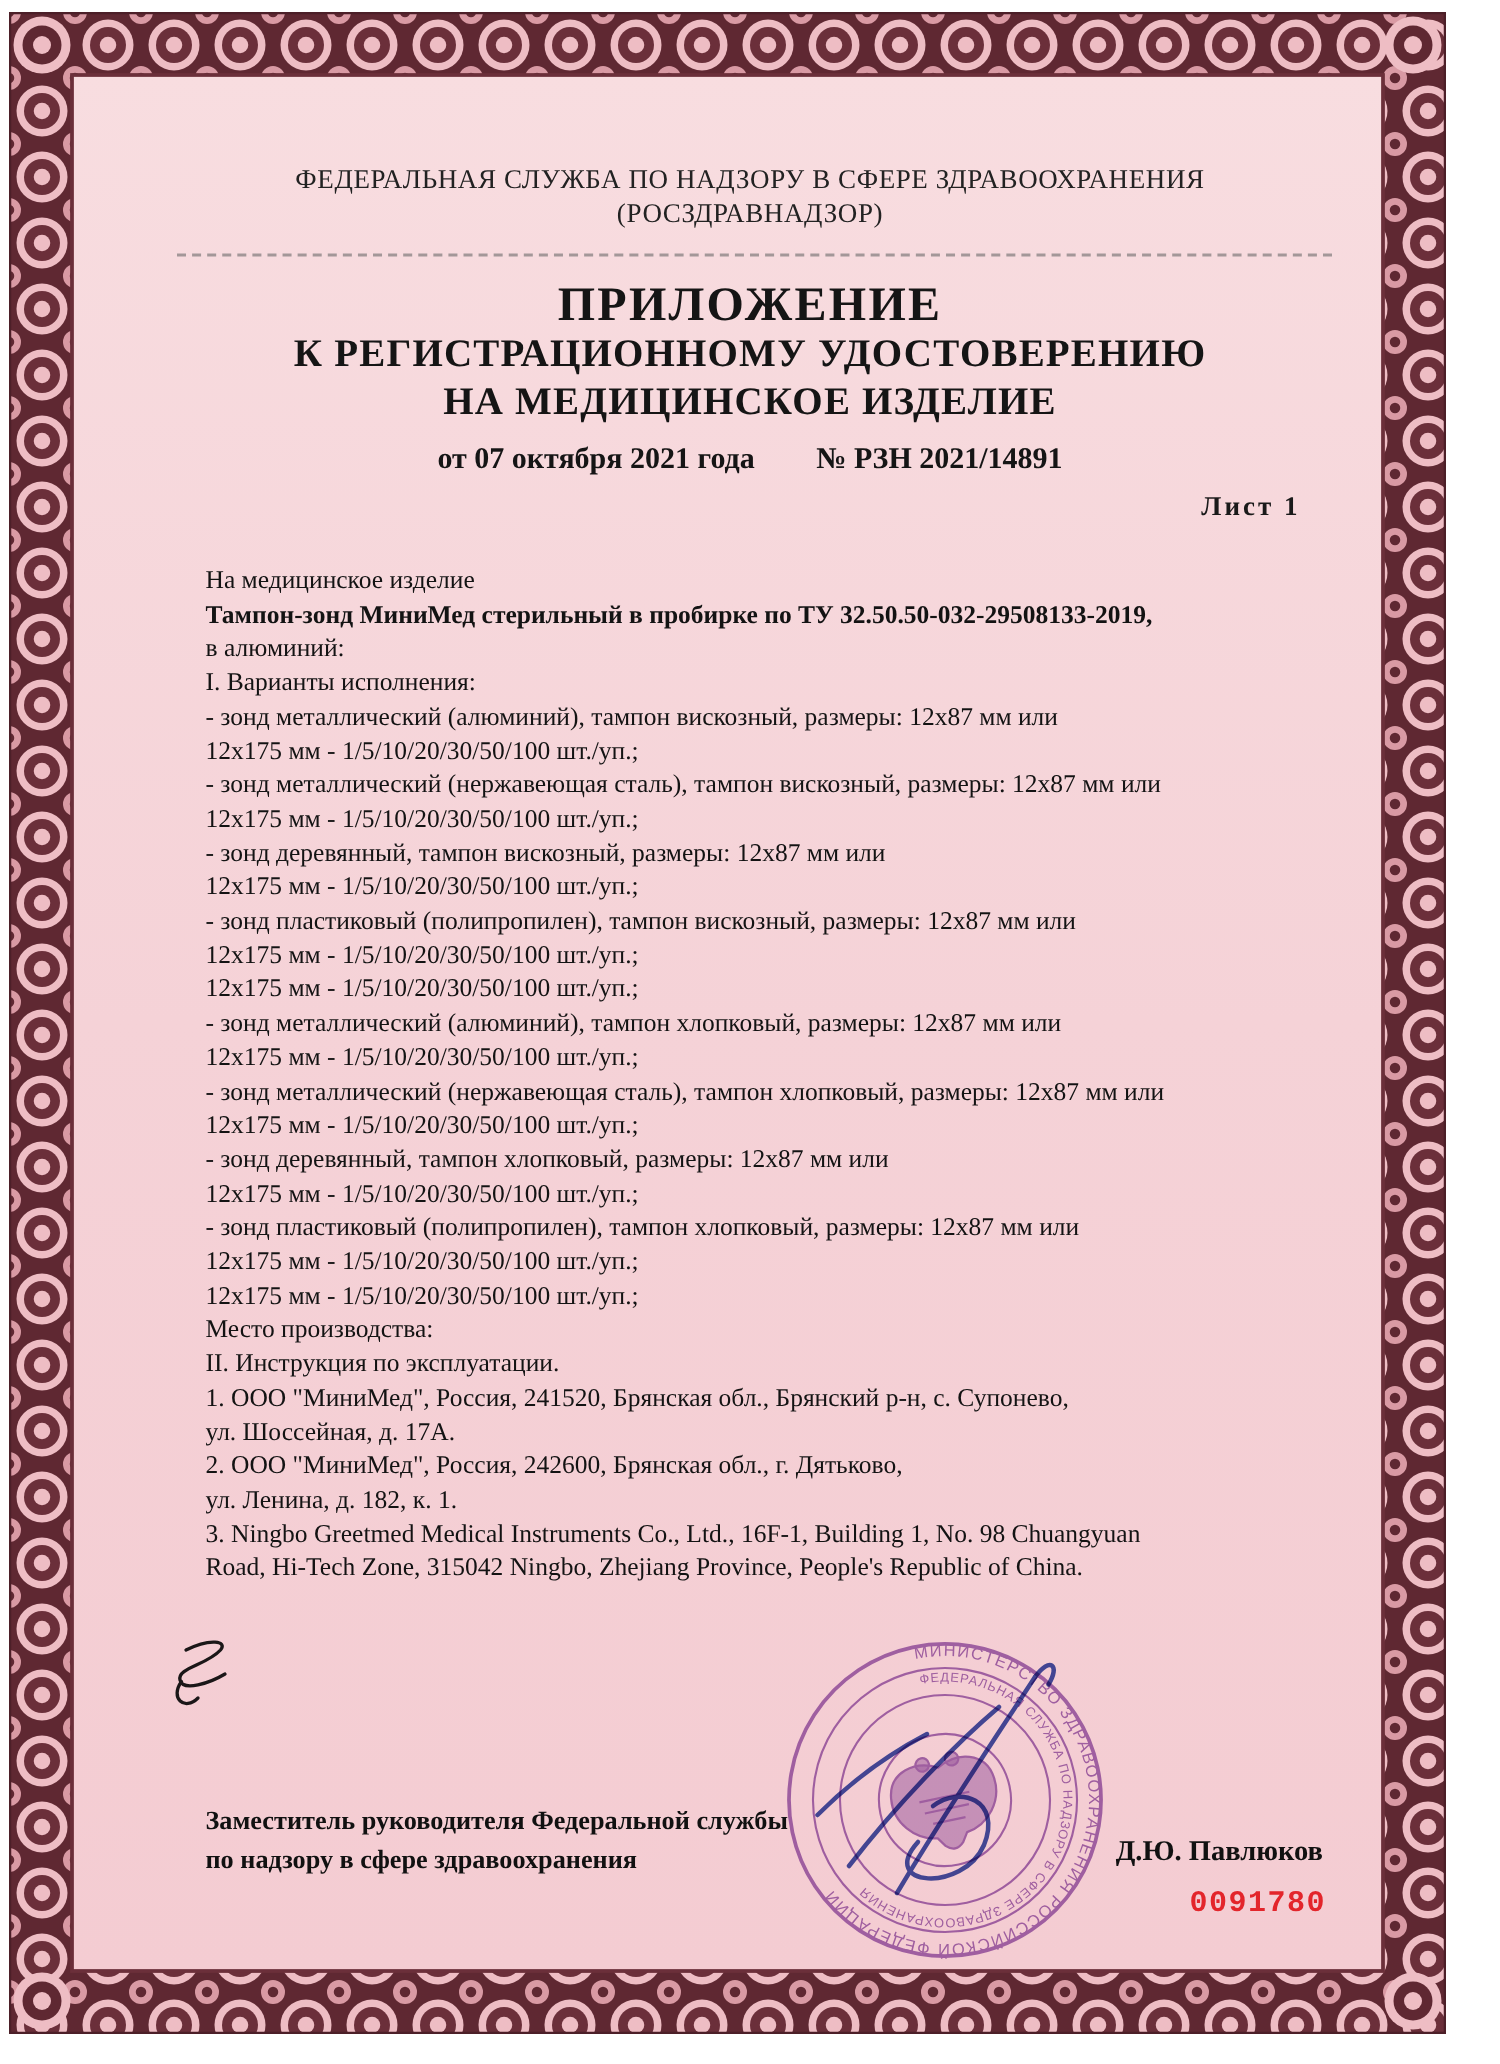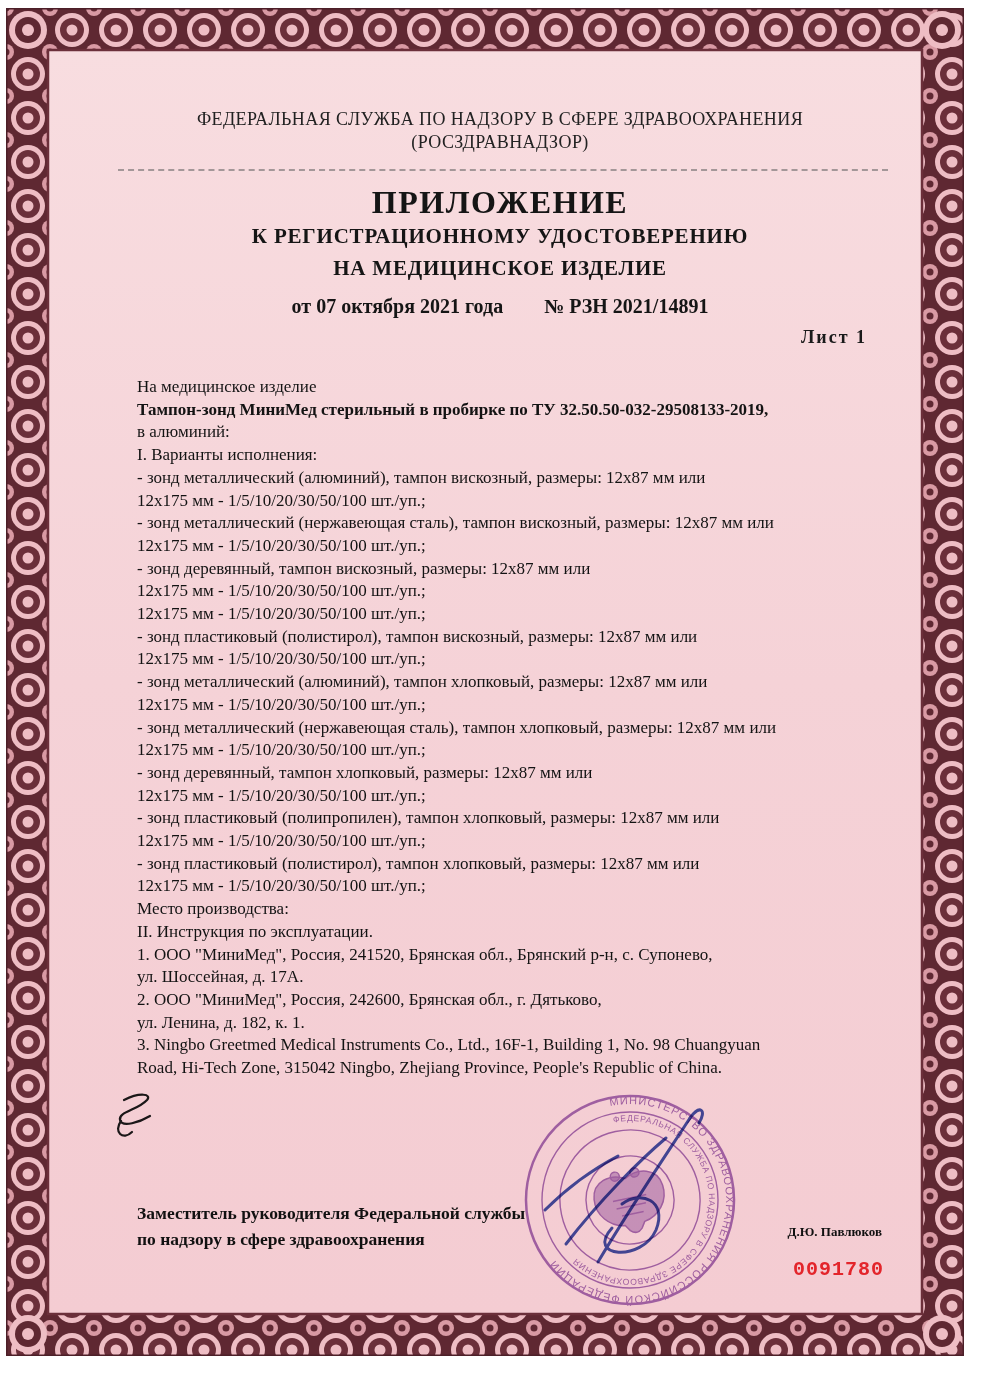--- a/index.html
+++ b/index.html
@@ -16,33 +16,33 @@
 
   .content-layer { position:absolute; inset:0; z-index:2; }
 
   .header { position:absolute; top:108px; left:0; right:0; text-align:center;
             font-size:18px; line-height:23px; letter-spacing:0.4px; color:#222; }
   .dashes { position:absolute; top:169px; left:118px; right:112px;
             border-top:2px dashed rgba(95,95,95,0.55); }
 
   .title-block { position:absolute; top:184px; left:40px; right:40px; text-align:center; color:#151515; }
   .title-main  { font-size:32px; font-weight:bold; letter-spacing:1.5px; line-height:36px; }
-  .title-sub   { font-size:21px; font-weight:bold; letter-spacing:0.8px; line-height:32px; }
+  .title-sub   { font-size:26px; font-weight:bold; letter-spacing:0.8px; line-height:32px; }
   .date-line   { margin-top:11px; font-size:20px; font-weight:bold; }
   .date-line .reg-number { display:inline-block; margin-left:36px; }
 
   .sheet-label { position:absolute; top:327px; right:133px; font-size:18px; font-weight:bold; letter-spacing:2px; }
 
   .body-text { position:absolute; top:376px; left:137px; right:40px;
                font-size:17px; line-height:22.7px; color:#131313; }
   .body-text div { white-space:nowrap; }
   .body-text .bold { font-weight:bold; }
 
   .footer-position { position:absolute; top:1200px; left:137px; font-size:17.5px; font-weight:bold; line-height:26px; color:#111; }
-  .footer-name { position:absolute; top:1224px; right:118px; font-size:13px; font-weight:bold; color:#111; }
+  .footer-name { position:absolute; top:1224px; right:118px; font-size:19px; font-weight:bold; color:#111; }
   .serial-number { position:absolute; top:1258px; right:116px;
                    font-family:"Liberation Mono", monospace; font-weight:bold;
                    font-size:20px; letter-spacing:1px; color:#e3252b;margin-left:38px; }
 
   .stamp-svg { position:absolute; left:505px; top:1075px; width:250px; height:250px; z-index:3;
                mix-blend-mode:multiply; opacity:0.85; }
   .ink-overlay { position:absolute; inset:0; z-index:4; pointer-events:none; mix-blend-mode:multiply; }
 </style>
 </head>
 <body>
@@ -116,32 +116,31 @@
       <div>На медицинское изделие</div>
       <div class="bold">Тампон-зонд МиниМед стерильный в пробирке по ТУ 32.50.50-032-29508133-2019,</div>
       <div>в алюминий:</div>
       <div>I. Варианты исполнения:</div>
       <div>- зонд металлический (алюминий), тампон вискозный, размеры: 12х87 мм или</div>
       <div>12х175 мм - 1/5/10/20/30/50/100 шт./уп.;</div>
       <div>- зонд металлический (нержавеющая сталь), тампон вискозный, размеры: 12х87 мм или</div>
       <div>12х175 мм - 1/5/10/20/30/50/100 шт./уп.;</div>
       <div>- зонд деревянный, тампон вискозный, размеры: 12х87 мм или</div>
       <div>12х175 мм - 1/5/10/20/30/50/100 шт./уп.;</div>
+      <div>- зонд пластиковый (полипропилен), тампон вискозный, размеры: 12х87 мм или</div>
       <div>12х175 мм - 1/5/10/20/30/50/100 шт./уп.;</div>
-      <div>- зонд пластиковый (полистирол), тампон вискозный, размеры: 12х87 мм или</div>
       <div>12х175 мм - 1/5/10/20/30/50/100 шт./уп.;</div>
       <div>- зонд металлический (алюминий), тампон хлопковый, размеры: 12х87 мм или</div>
       <div>12х175 мм - 1/5/10/20/30/50/100 шт./уп.;</div>
       <div>- зонд металлический (нержавеющая сталь), тампон хлопковый, размеры: 12х87 мм или</div>
       <div>12х175 мм - 1/5/10/20/30/50/100 шт./уп.;</div>
       <div>- зонд деревянный, тампон хлопковый, размеры: 12х87 мм или</div>
       <div>12х175 мм - 1/5/10/20/30/50/100 шт./уп.;</div>
       <div>- зонд пластиковый (полипропилен), тампон хлопковый, размеры: 12х87 мм или</div>
       <div>12х175 мм - 1/5/10/20/30/50/100 шт./уп.;</div>
-      <div>- зонд пластиковый (полистирол), тампон хлопковый, размеры: 12х87 мм или</div>
       <div>12х175 мм - 1/5/10/20/30/50/100 шт./уп.;</div>
       <div>Место производства:</div>
       <div>II. Инструкция по эксплуатации.</div>
       <div>1. ООО "МиниМед", Россия, 241520, Брянская обл., Брянский р-н, с. Супонево,</div>
       <div>ул. Шоссейная, д. 17А.</div>
       <div>2. ООО "МиниМед", Россия, 242600, Брянская обл., г. Дятьково,</div>
       <div>ул. Ленина, д. 182, к. 1.</div>
       <div>3. Ningbo Greetmed Medical Instruments Co., Ltd., 16F-1, Building 1, No. 98 Chuangyuan</div>
       <div>Road, Hi-Tech Zone, 315042 Ningbo, Zhejiang Province, People's Republic of China.</div>
     </div>

